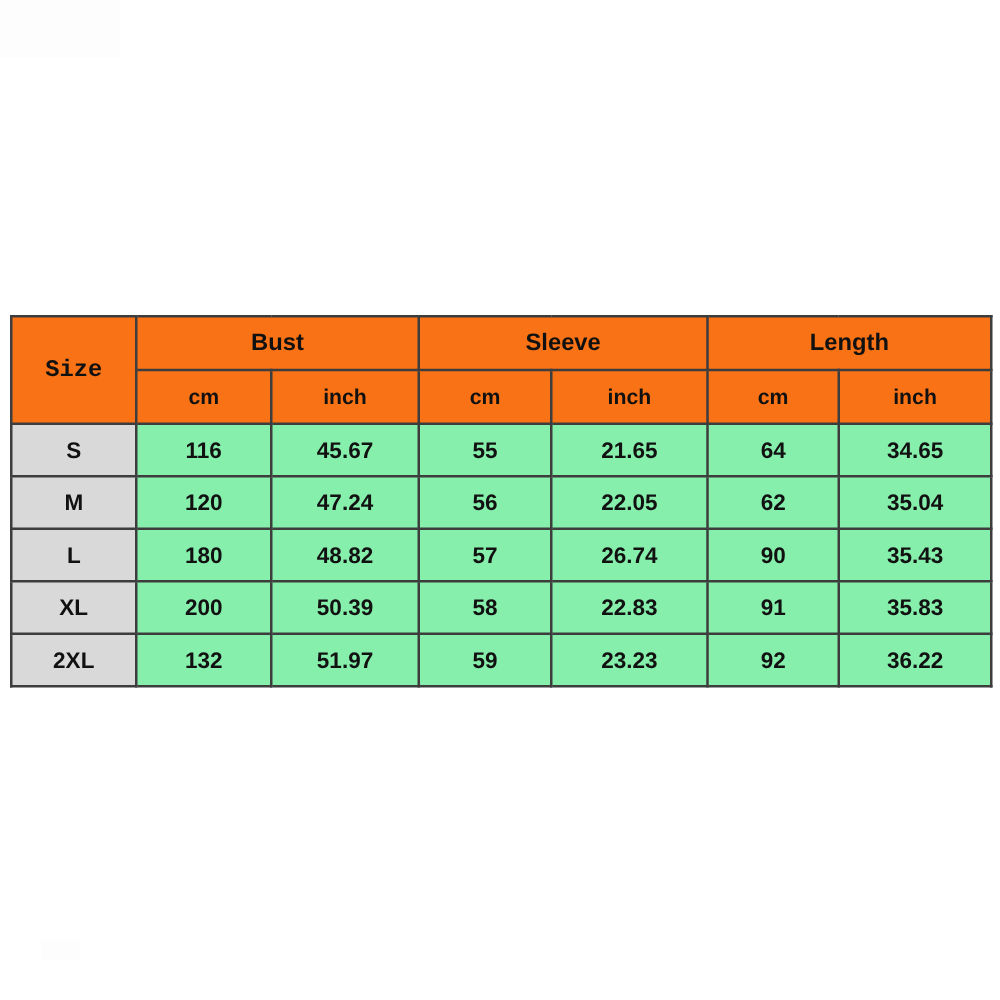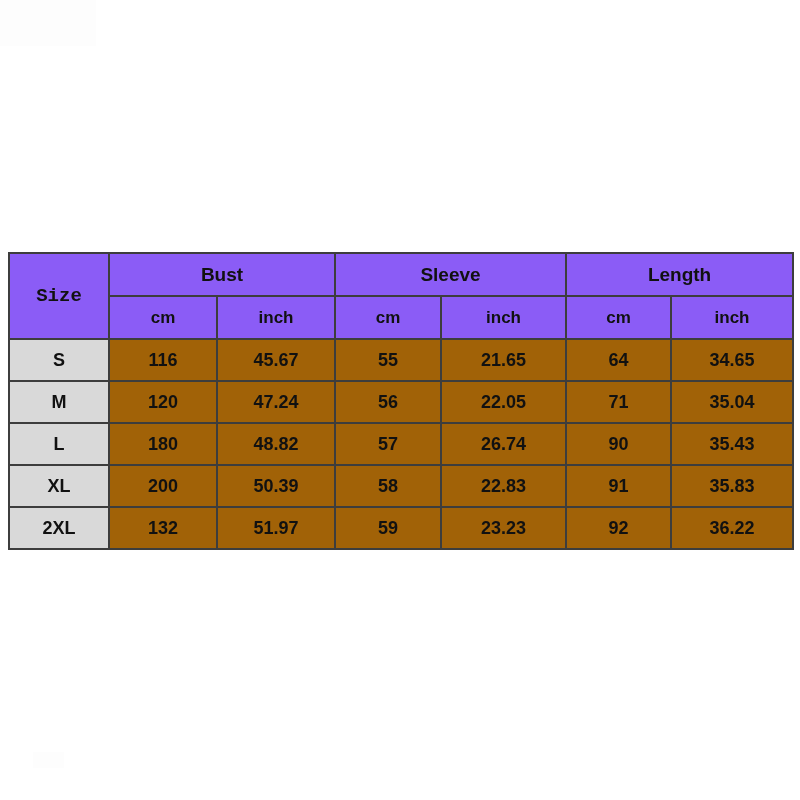--- a/index.html
+++ b/index.html
@@ -44,26 +44,26 @@
     border: 2px solid #3d3d3d;
     text-align: center;
     vertical-align: middle;
     color: #111111;
     font-weight: bold;
     padding: 0;
   }
   tr.group-row   { height: 43px; }
   tr.unit-row    { height: 43px; }
   tr.data-row    { height: 42px; }
-  .hdr-bg        { background: #8b5cf6; }
+  .hdr-bg        { background: #f97316; }
   .size-head     { font-size: 19px; font-family: Liberation Mono, monospace; }
   .group-head    { font-size: 19px; }
   .unit-head     { font-size: 17px; }
   .size-cell     { background: #d9d9d9; font-size: 18px; }
-  .val-cell      { background: #a16207; font-size: 18px; }
+  .val-cell      { background: #86efac; font-size: 18px; }
 </style>
 </head>
 <body>
 
 <div class="canvas">
 
   <div class="watermark-tl"></div>
   <div class="watermark-bl"></div>
 
   <table class="size-chart">
@@ -100,21 +100,21 @@
         <td class="val-cell">21.65</td>
         <td class="val-cell">64</td>
         <td class="val-cell">34.65</td>
       </tr>
       <tr class="data-row">
         <td class="size-cell">M</td>
         <td class="val-cell">120</td>
         <td class="val-cell">47.24</td>
         <td class="val-cell">56</td>
         <td class="val-cell">22.05</td>
-        <td class="val-cell">71</td>
+        <td class="val-cell">62</td>
         <td class="val-cell">35.04</td>
       </tr>
       <tr class="data-row">
         <td class="size-cell">L</td>
         <td class="val-cell">180</td>
         <td class="val-cell">48.82</td>
         <td class="val-cell">57</td>
         <td class="val-cell">26.74</td>
         <td class="val-cell">90</td>
         <td class="val-cell">35.43</td>

